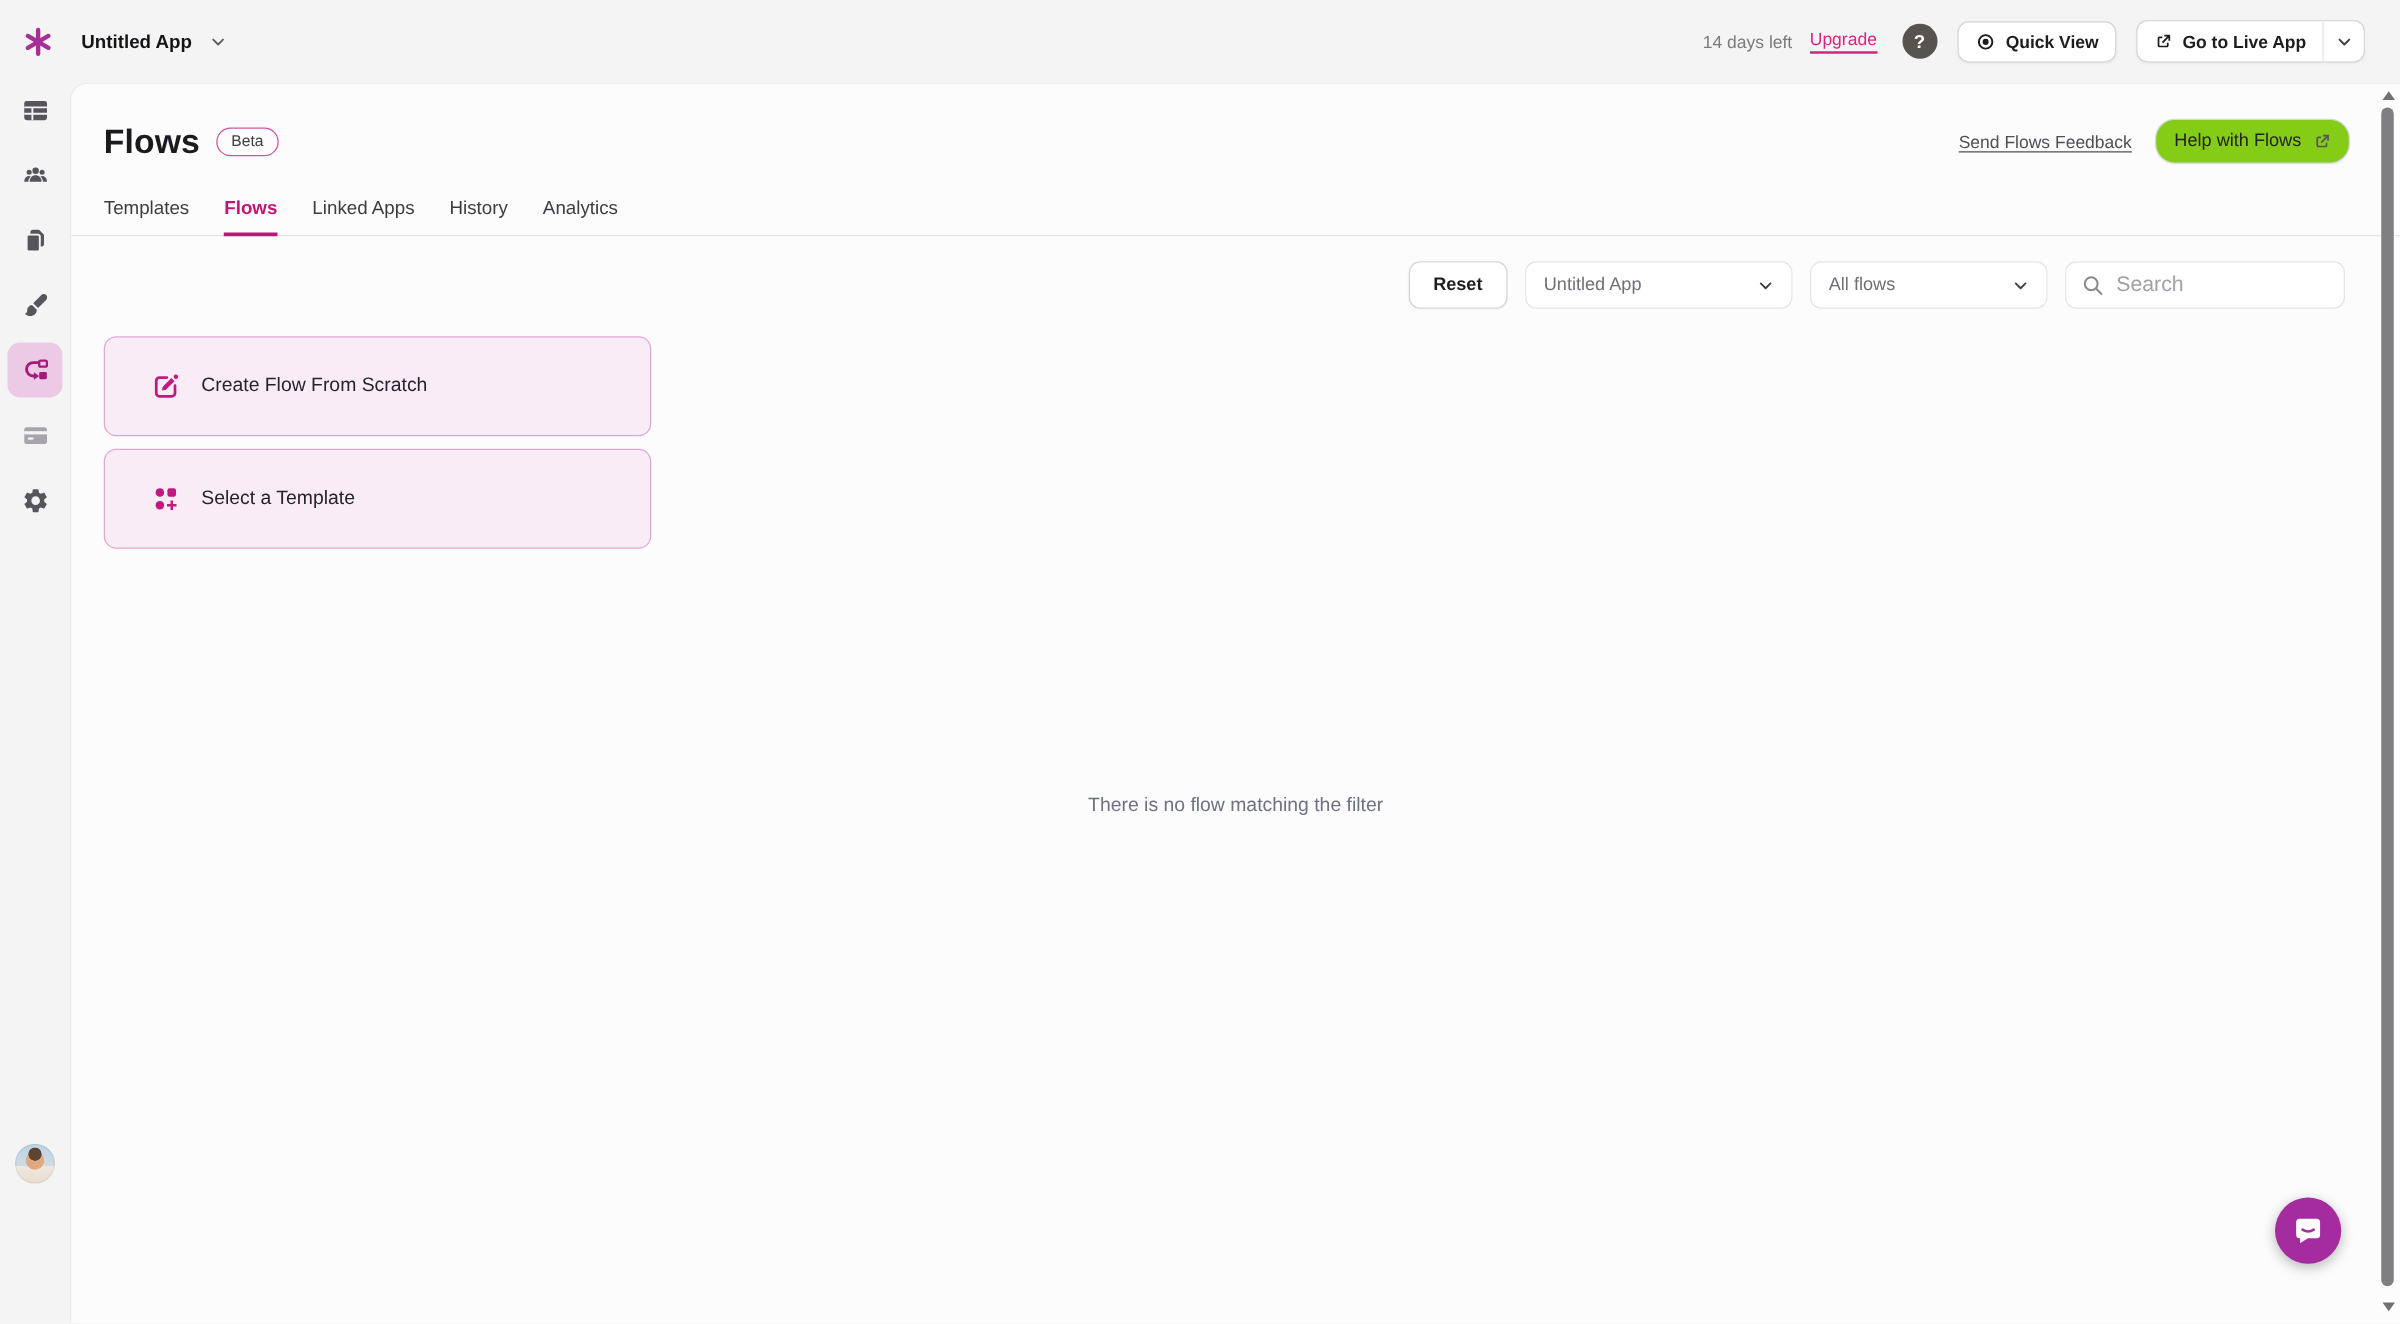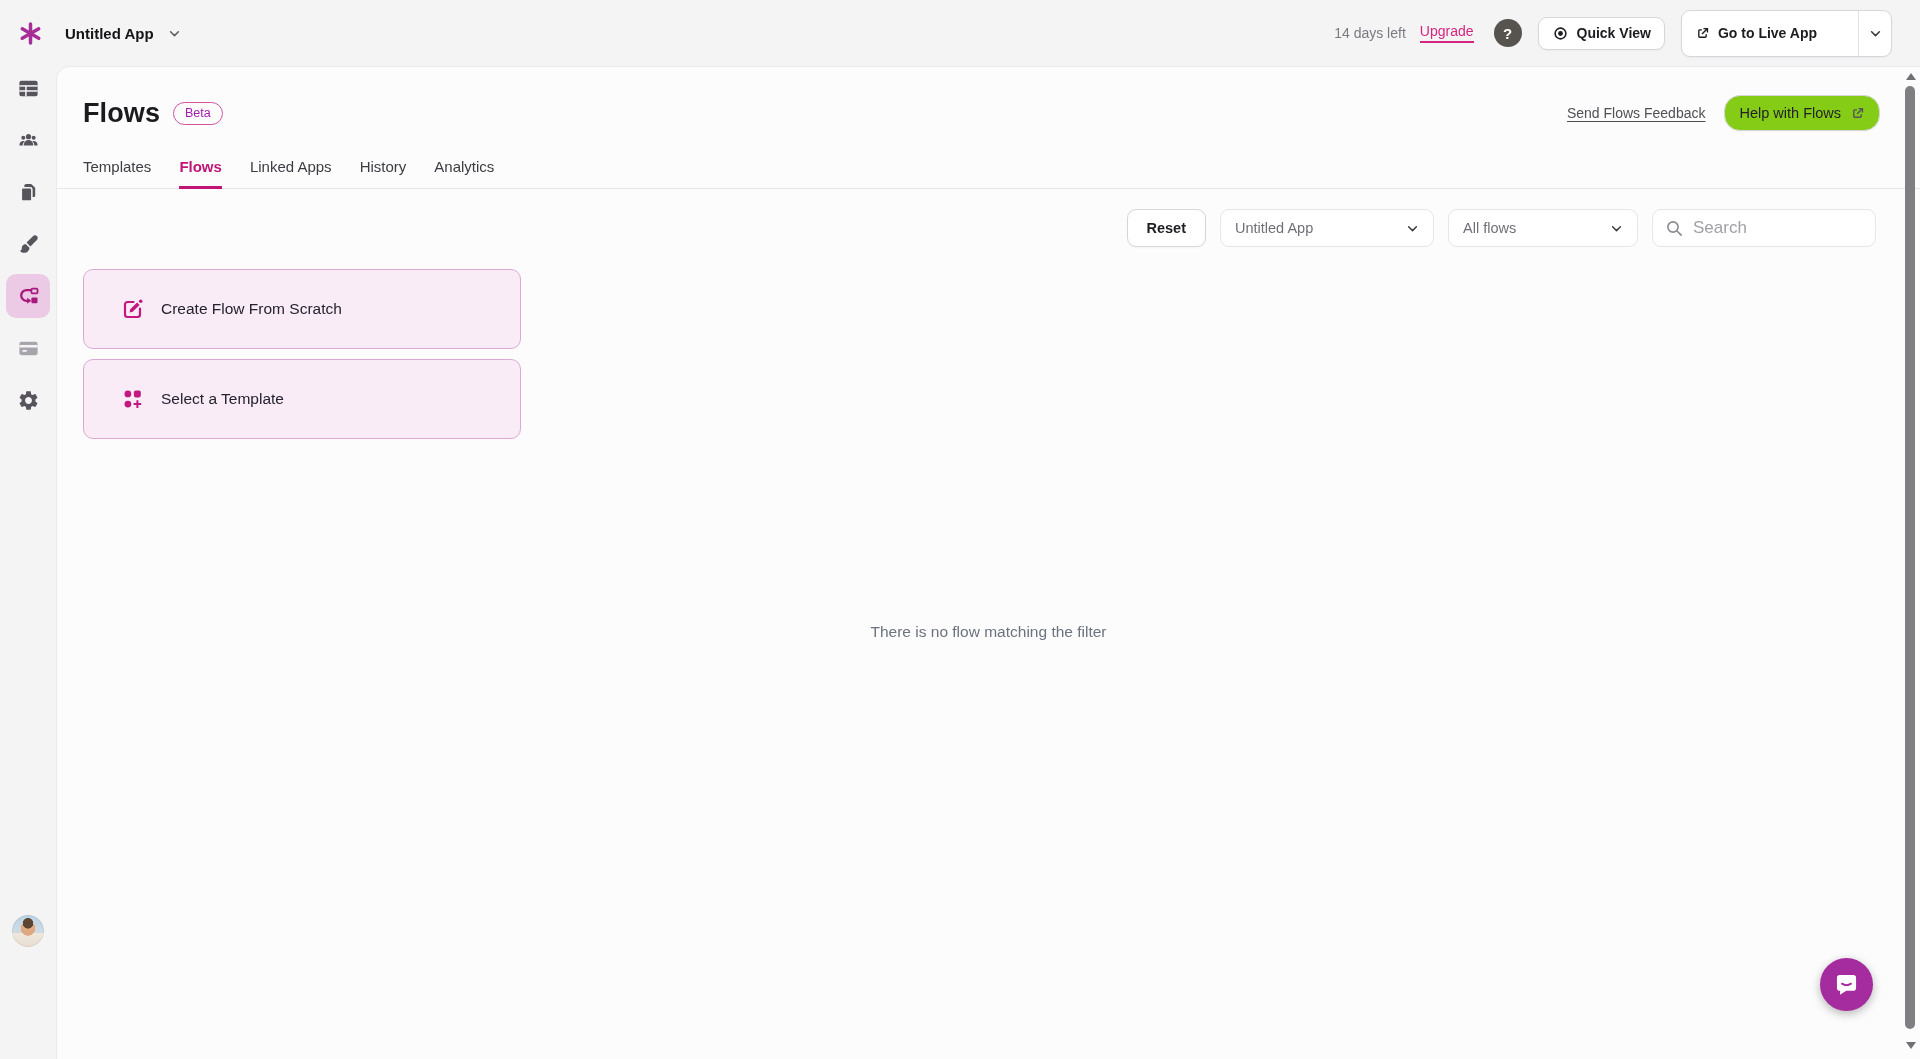--- a/index.html
+++ b/index.html
@@ -27,21 +27,21 @@
     width:28px; height:28px; border-radius:50%; background:#57534e; color:#fff;
     display:flex; align-items:center; justify-content:center;
     font-size:15px; font-weight:700; cursor:pointer; margin-left:4px;
   }
   .btn {
     height:33px; background:#fff; border:1px solid #d7d7db; border-radius:9px;
     display:flex; align-items:center; gap:8px; padding:0 13px;
     font-size:14px; font-weight:600; color:#1c1c21; cursor:pointer;
     box-shadow:0 1px 2px rgba(0,0,0,.04);
   }
-  .split-btn { display:flex; align-items:stretch; height:47px; background:#fff; border:1px solid #d7d7db; border-radius:9px; box-shadow:0 1px 2px rgba(0,0,0,.04); overflow:hidden;gap:28px; }
+  .split-btn { display:flex; align-items:stretch; height:34px; background:#fff; border:1px solid #d7d7db; border-radius:9px; box-shadow:0 1px 2px rgba(0,0,0,.04); overflow:hidden; }
   .split-main { display:flex; align-items:center; gap:8px; padding:0 13px; font-size:14px; font-weight:600; color:#1c1c21; cursor:pointer; }
   .split-caret { width:33px; display:flex; align-items:center; justify-content:center; border-left:1px solid #e4e4e7; cursor:pointer; }
 
   
   .sidebar {
     position:absolute; left:0; top:66px; bottom:0; width:56px;
     display:flex; flex-direction:column; align-items:center;
   }
   .nav-item {
     width:44px; height:44px; margin-bottom:8px; border-radius:10px;
@@ -63,21 +63,21 @@
   
   .panel {
     position:absolute; left:56px; top:66px; right:0; bottom:0;
     background:#fcfcfc;
     border-top-left-radius:14px;
     border-top:1px solid #ebebed; border-left:1px solid #ebebed;
   }
   .panel-header { display:flex; align-items:center; padding:28px 40px 0 26px; }
   .page-title { font-size:27px; font-weight:600; color:#1b1a1f; letter-spacing:.1px; }
   .beta-badge {
-    margin-left:13px; border:1px solid #d0549f; color:#a21caf;
+    margin-left:13px; border:1px solid #d0549f; color:#404040;
     border-radius:999px; padding:3px 11px; font-size:12.5px; line-height:1.2;
   }
   .header-right { margin-left:auto; display:flex; align-items:center; gap:19px; }
   .feedback-link { font-size:14px; color:#4f4f56; text-decoration:underline; text-underline-offset:3px; cursor:pointer;margin-left:36px; }
   .help-flows-btn {
     height:36px; padding:0 14px; border:1px solid #d7d7db; border-radius:16px; background:#84cc16;
     display:flex; align-items:center; gap:9px; font-size:14.5px; font-weight:500; color:#222227;
     cursor:pointer; box-shadow:0 1px 2px rgba(0,0,0,.03);
   }
 
@@ -110,21 +110,21 @@
 
   .cards { margin:22px 0 0 26px; width:438px; display:flex; flex-direction:column; gap:10px; }
   .action-card {
     height:80px; border-radius:10px; background:#f9ecf7; border:1px solid #dda9d3;
     display:flex; align-items:center; padding-left:37px; gap:16px; cursor:pointer;
   }
   .action-icon { color:#c2187f; }
   .action-label { font-size:15.5px; color:#252330; }
 
   .empty-msg {
-    position:absolute; left:0; right:0; top:556px; text-align:center;
+    position:absolute; left:0; right:0; top:569px; text-align:center;
     color:#6d7280; font-size:15.5px;
   }
 
   
   .scrollbar { position:absolute; top:3px; right:2px; bottom:3px; width:14px; }
   .sb-up {
     position:absolute; top:3px; left:2px; width:0; height:0; cursor:pointer;
     border-left:5px solid transparent; border-right:5px solid transparent; border-bottom:7px solid #6f6f74;
   }
   .sb-down {

